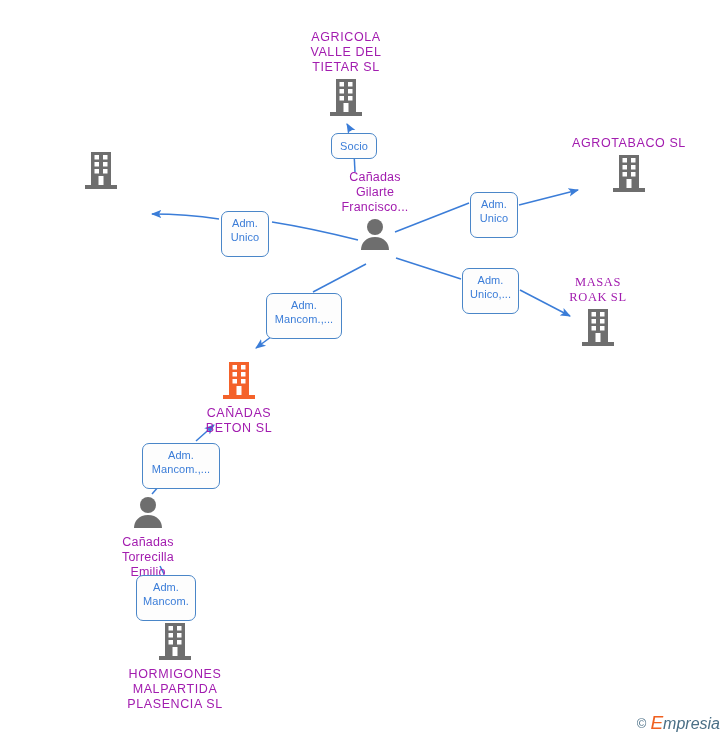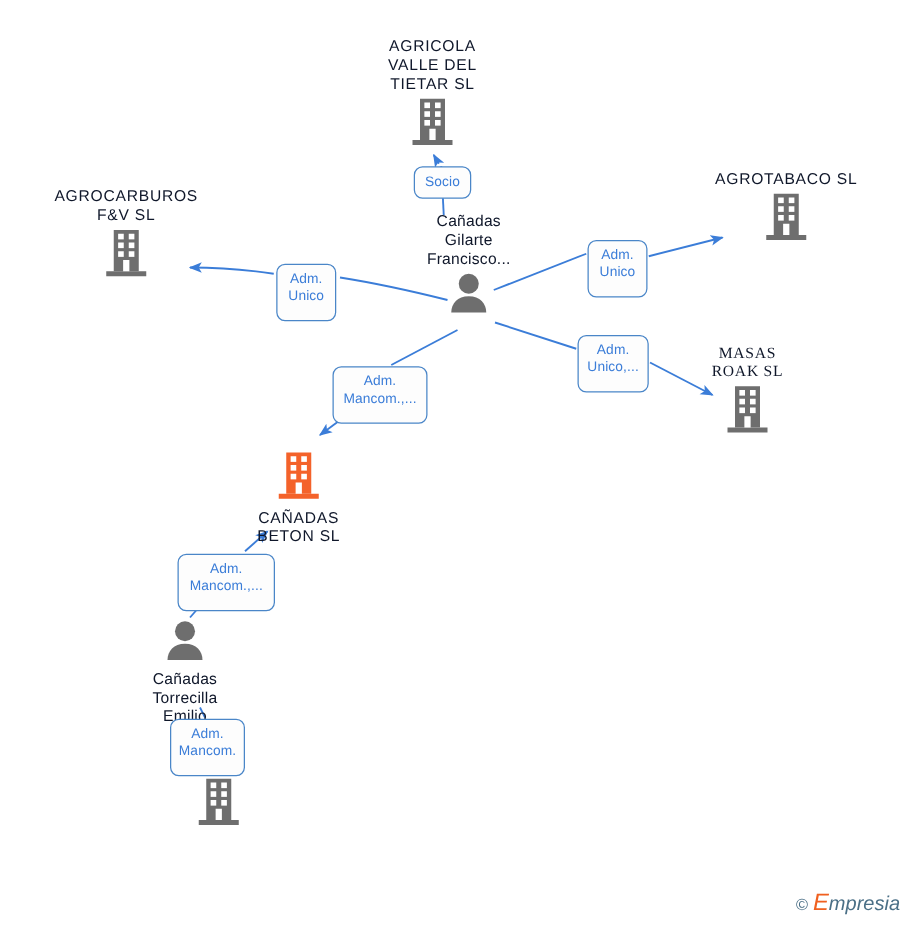--- a/index.html
+++ b/index.html
@@ -14,21 +14,21 @@
   #graph{
     position:absolute;left:0;top:0;width:728px;height:740px;
   }
   .node{
     position:absolute;
     display:flex;flex-direction:column;align-items:center;
     width:140px;
     margin-left:-70px;      
   }
   .node .caption{
-    color:#0f172a;
+    color:#a21caf;
     font-size:12.5px;
     line-height:15px;
     text-align:center;
     letter-spacing:.2px;
     white-space:pre-line;
   }
   .node .caption.upper{letter-spacing:.6px;}
   .node .glyph{display:block;}
   .node.label-top .caption{order:0;margin-bottom:2px;}
   .node.label-top .glyph{order:1;}
@@ -115,22 +115,20 @@
         <rect x="11.5" y="19" width="4.5" height="4.5"></rect>
             <rect x="20" y="19" width="4.5" height="4.5"></rect>
         <rect x="15.5" y="26" width="5" height="9"></rect>
       </g>
     </g>
       </svg>
   </span>
 </div>
 
 <div class="node label-top" style="left:101px;top:150px;">
-  <div class="caption upper">AGROCARBUROS
-F&amp;V  SL</div>
   <span class="glyph">
     <svg width="36" height="40" viewBox="0 0 36 40">
         <g fill="#6e6e6e">
       <rect x="8" y="2" width="20" height="33"></rect>
       <rect x="2" y="35" width="32" height="4"></rect>
       <g fill="#ffffff">
         <rect x="11.5" y="5" width="4.5" height="4.5"></rect>
             <rect x="20" y="5" width="4.5" height="4.5"></rect>
         <rect x="11.5" y="12" width="4.5" height="4.5"></rect>
             <rect x="20" y="12" width="4.5" height="4.5"></rect>
@@ -219,20 +217,23 @@
             <rect x="20" y="5" width="4.5" height="4.5"></rect>
         <rect x="11.5" y="12" width="4.5" height="4.5"></rect>
             <rect x="20" y="12" width="4.5" height="4.5"></rect>
         <rect x="11.5" y="19" width="4.5" height="4.5"></rect>
             <rect x="20" y="19" width="4.5" height="4.5"></rect>
         <rect x="15.5" y="26" width="5" height="9"></rect>
       </g>
     </g>
       </svg>
   </span>
+  <div class="caption upper">HORMIGONES
+MALPARTIDA
+PLASENCIA SL</div>
 </div>
 
 <div class="node label-top" style="left:375px;top:170px;">
   <div class="caption">Cañadas
 Gilarte
 Francisco...</div>
   <span class="glyph">
     <svg width="34" height="34" viewBox="0 0 34 34">
         <g fill="#6e6e6e">
       <circle cx="17" cy="10" r="8"></circle>

